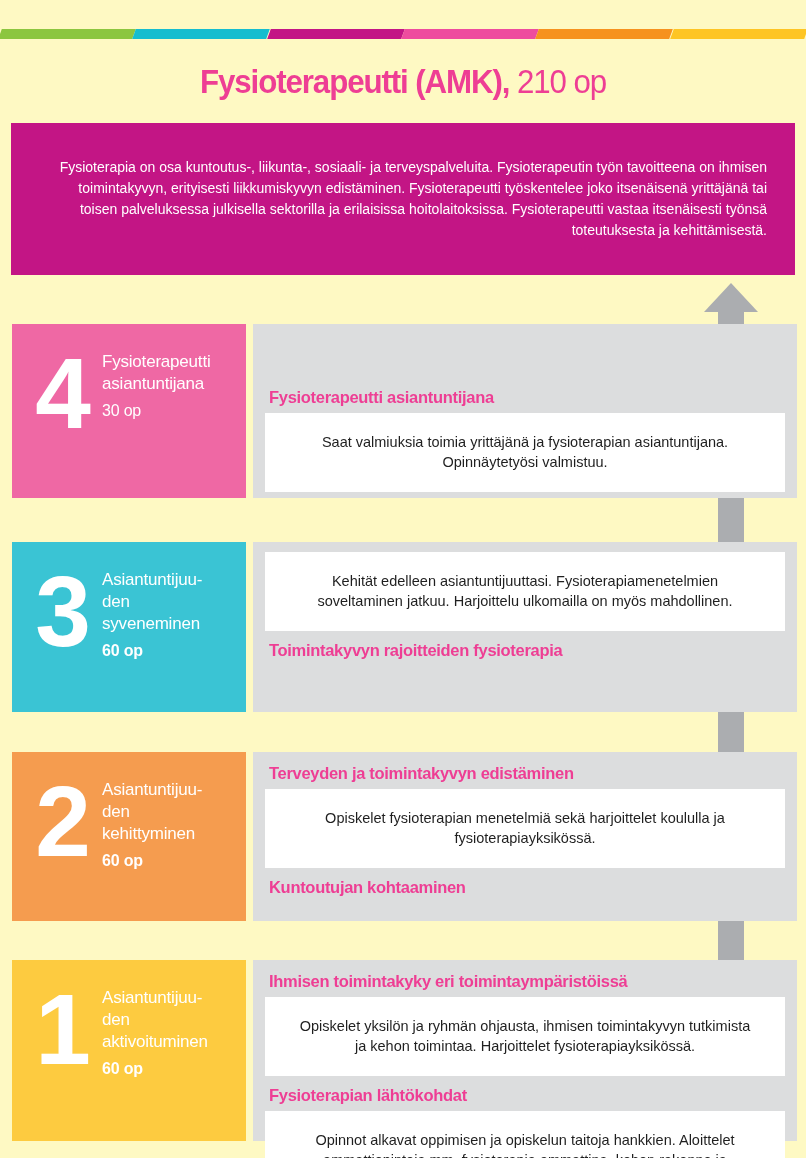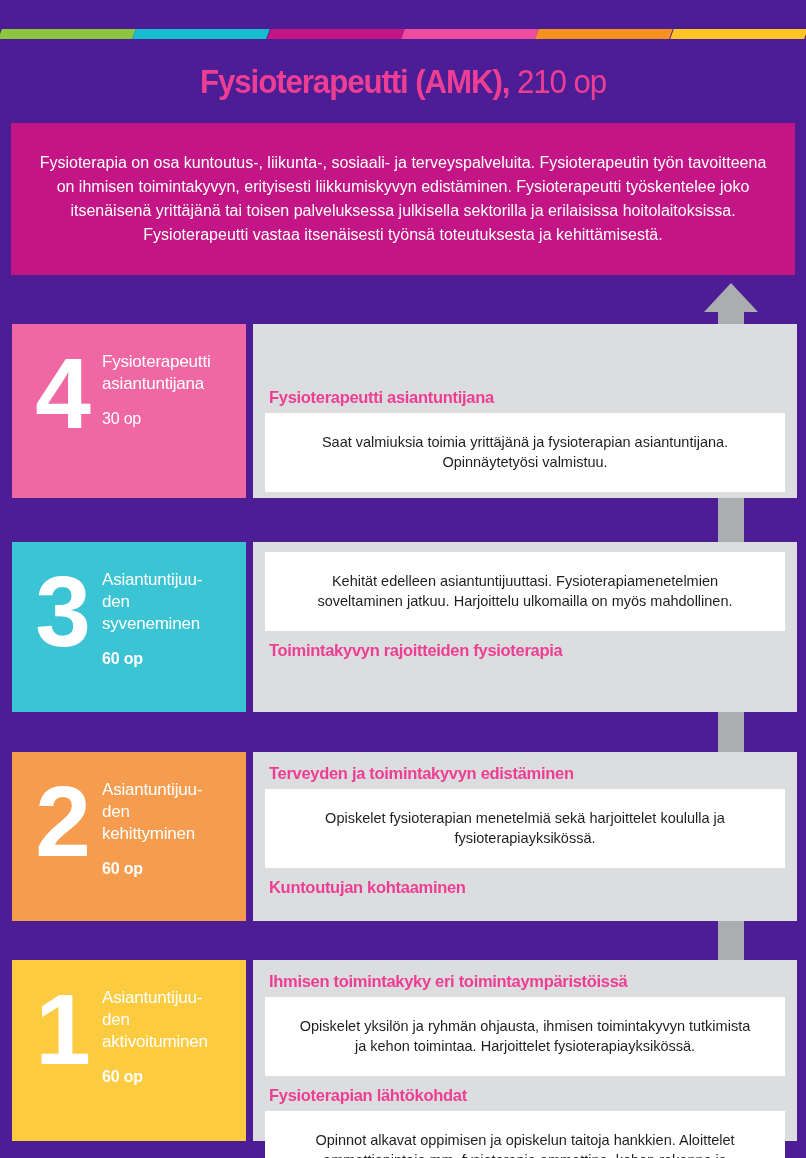--- a/index.html
+++ b/index.html
@@ -1,17 +1,17 @@
 <!DOCTYPE html>
 <html lang="fi"><head>
 <meta charset="utf-8">
 <style>
   html,body{margin:0;padding:0;background:#ffffff;}
   body{font-family:"Liberation Sans","DejaVu Sans",sans-serif;}
-  .canvas{position:relative;width:806px;height:1158px;background:#4c1d95;overflow:hidden;}
+  .canvas{position:relative;width:806px;height:1158px;background:#fef9c3;overflow:hidden;}
 
   
   .stripe{position:absolute;left:0;top:29px;width:806px;height:10px;display:flex;}
   .stripe .seg{flex:1 1 0;transform:skewX(-20deg);}
   .seg-green{background:#8CC63F;}
   .seg-cyan{background:#15BDCF;}
   .seg-magenta{background:#C31585;}
   .seg-pink{background:#EE4C9E;}
   .seg-orange{background:#F6921E;}
   .seg-yellow{background:#FEC524;}
@@ -19,21 +19,21 @@
   
   .title{position:absolute;left:0;top:62px;width:806px;text-align:center;margin:0;
          font-size:34px;letter-spacing:-1.2px;color:#EE3E94;font-weight:normal;
          transform:scaleX(0.92);transform-origin:center;}
   .title .t-bold{font-weight:bold;}
 
   
   .intro{position:absolute;left:11px;top:123px;width:784px;height:152px;box-sizing:border-box;
          background:#C31585;color:#fff;display:flex;align-items:center;justify-content:center;
          padding:18px 28px;}
-  .intro p{margin:0;font-size:16px;line-height:1.5;text-align:center;}
+  .intro p{margin:0;font-size:14px;line-height:1.5;text-align:right;}
 
   
   .connector{position:absolute;left:718px;width:26px;background:#ABADB0;z-index:0;}
   .conn-43{top:494px;height:52px;}
   .conn-32{top:708px;height:48px;}
   .conn-21{top:917px;height:47px;}
   .arrow-head{position:absolute;left:704px;top:283px;width:0;height:0;
               border-left:27px solid transparent;border-right:27px solid transparent;
               border-bottom:29px solid #ABADB0;}
   .arrow-stem{position:absolute;left:718px;top:310px;width:26px;height:16px;background:#ABADB0;}
@@ -43,21 +43,21 @@
   .stagebox{position:absolute;left:12px;top:0;bottom:0;width:234px;display:flex;
             padding:22px 0 0 10px;box-sizing:border-box;color:#fff;}
   .bg-s4{background:#EF68A4;}
   .bg-s3{background:#3AC4D4;}
   .bg-s2{background:#F59C4F;}
   .bg-s1{background:#FDCB40;}
   .num{width:78px;font-size:100px;font-weight:bold;line-height:0.95;letter-spacing:-4px;
        text-align:center;flex:none;}
   .meta{margin-left:2px;padding-top:5px;width:144px;}
   .meta .name{font-size:17px;font-weight:normal;line-height:1.3;white-space:pre-line;letter-spacing:-0.2px;}
-  .meta .op{font-size:16px;font-weight:bold;margin-top:15px;letter-spacing:-0.2px;}
+  .meta .op{font-size:16px;font-weight:bold;margin-top:7px;letter-spacing:-0.2px;}
   .meta .op.op-light{font-weight:normal;}
 
   .panel{position:absolute;left:253px;top:0;bottom:0;width:544px;background:#DCDDDE;
          box-sizing:border-box;padding:10px 12px 0 12px;}
   .panel.push-down{padding-top:62px;}
   .panel h3{margin:2px 2px 6px 4px;font-size:16.5px;letter-spacing:-0.3px;color:#EE3E94;font-weight:bold;}
   .wbox{background:#ffffff;margin:0 0 10px 0;min-height:46px;display:flex;align-items:center;
         justify-content:center;text-align:center;padding:5px 20px;box-sizing:border-box;}
   .wbox.tall{min-height:62px;}
   .wbox p{margin:14px;font-size:14.5px;line-height:1.4;color:#1F1F1F;}

